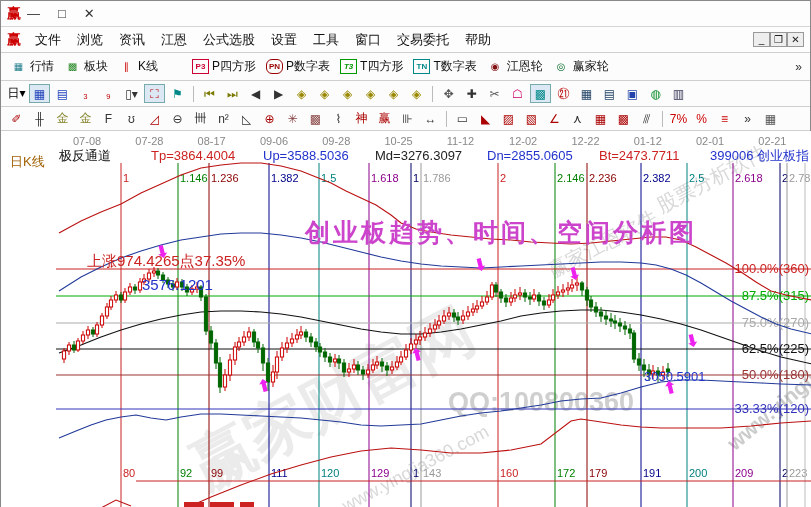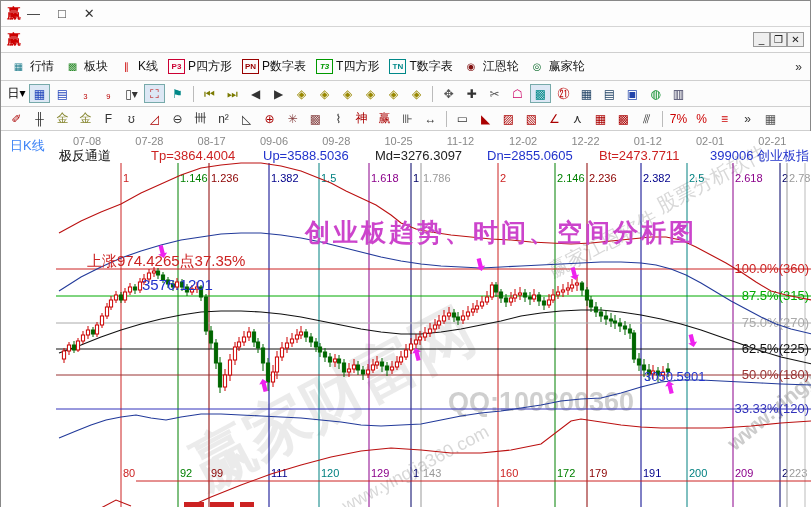--- a/index.html
+++ b/index.html
@@ -29,38 +29,50 @@
   .tb-ico { display:inline-flex; align-items:center; justify-content:center; width:17px; height:15px; font-size:10px; }
   .tb-ico.boxed { border:1px solid currentColor; font-size:8px; font-weight:bold; }
   .tb-btn { display:inline-flex; align-items:center; justify-content:center; width:21px; height:19px; margin:0 1px; font-size:12px; }
   .tb-btn.sel { border:1px solid #7aa; background:#dde8f5; }
   .tb-sep { display:inline-block; width:1px; height:16px; background:#bbb; margin:0 4px; }
   .tb-overflow { margin-left:auto; font-size:12px; color:#333; padding-right:4px; }
 
   
   #chart { position:relative; width:811px; height:377px; background:#fff; }
   #chart svg { position:absolute; left:0; top:0; }
-  .gutter-label { position:absolute; left:9px; top:6px; color:#3b82f6; font-size:13px; }
+  .gutter-label { position:absolute; left:9px; top:22px; color:#a16207; font-size:13px; }
 </style>
 </head>
 <body>
 
 <div id="app">
 
   <div class="titlebar">
     <span class="logo">赢</span>
     <span class="win-controls">
       <span>—</span>
       <span>□</span>
       <span>✕</span>
     </span>
   </div>
 
   <div class="menubar">
     <span class="logo">赢</span>
+    <span id="menu-items" style="display:flex;">
+        <span class="menu-item">文件</span>
+        <span class="menu-item">浏览</span>
+        <span class="menu-item">资讯</span>
+        <span class="menu-item">江恩</span>
+        <span class="menu-item">公式选股</span>
+        <span class="menu-item">设置</span>
+        <span class="menu-item">工具</span>
+        <span class="menu-item">窗口</span>
+        <span class="menu-item">交易委托</span>
+        <span class="menu-item">帮助</span>
+      </span>
     <span class="mdi-controls">
       <span>_</span>
       <span>❐</span>
       <span>✕</span>
     </span>
   </div>
 
   <div class="toolbar tb1" id="toolbar1">
       <span class="tb-item">
         <span class="tb-ico" style="color: rgb(26, 122, 138);">▦</span>
@@ -68,25 +80,25 @@
       </span>
       <span class="tb-item">
         <span class="tb-ico" style="color: rgb(42, 138, 42);">▩</span>
         <span>板块</span>
       </span>
       <span class="tb-item">
         <span class="tb-ico" style="color: rgb(204, 0, 0);">∥</span>
         <span>K线</span>
       </span>
       <span class="tb-item">
-        <span class="tb-ico boxed" style="color: rgb(204, 0, 51);">P3</span>
+        <span class="tb-ico boxed" style="color: rgb(204, 0, 51); margin-left: 24px;">P3</span>
         <span>P四方形</span>
       </span>
       <span class="tb-item">
-        <span class="tb-ico boxed" style="color: rgb(153, 0, 0);">PN</span>
+        <span class="tb-ico boxed" style="color: rgb(153, 0, 0); border-radius: 6px;">PN</span>
         <span>P数字表</span>
       </span>
       <span class="tb-item">
         <span class="tb-ico boxed" style="color: rgb(0, 153, 0); font-style: italic;">T3</span>
         <span>T四方形</span>
       </span>
       <span class="tb-item">
         <span class="tb-ico boxed" style="color: rgb(0, 136, 136);">TN</span>
         <span>T数字表</span>
       </span>

